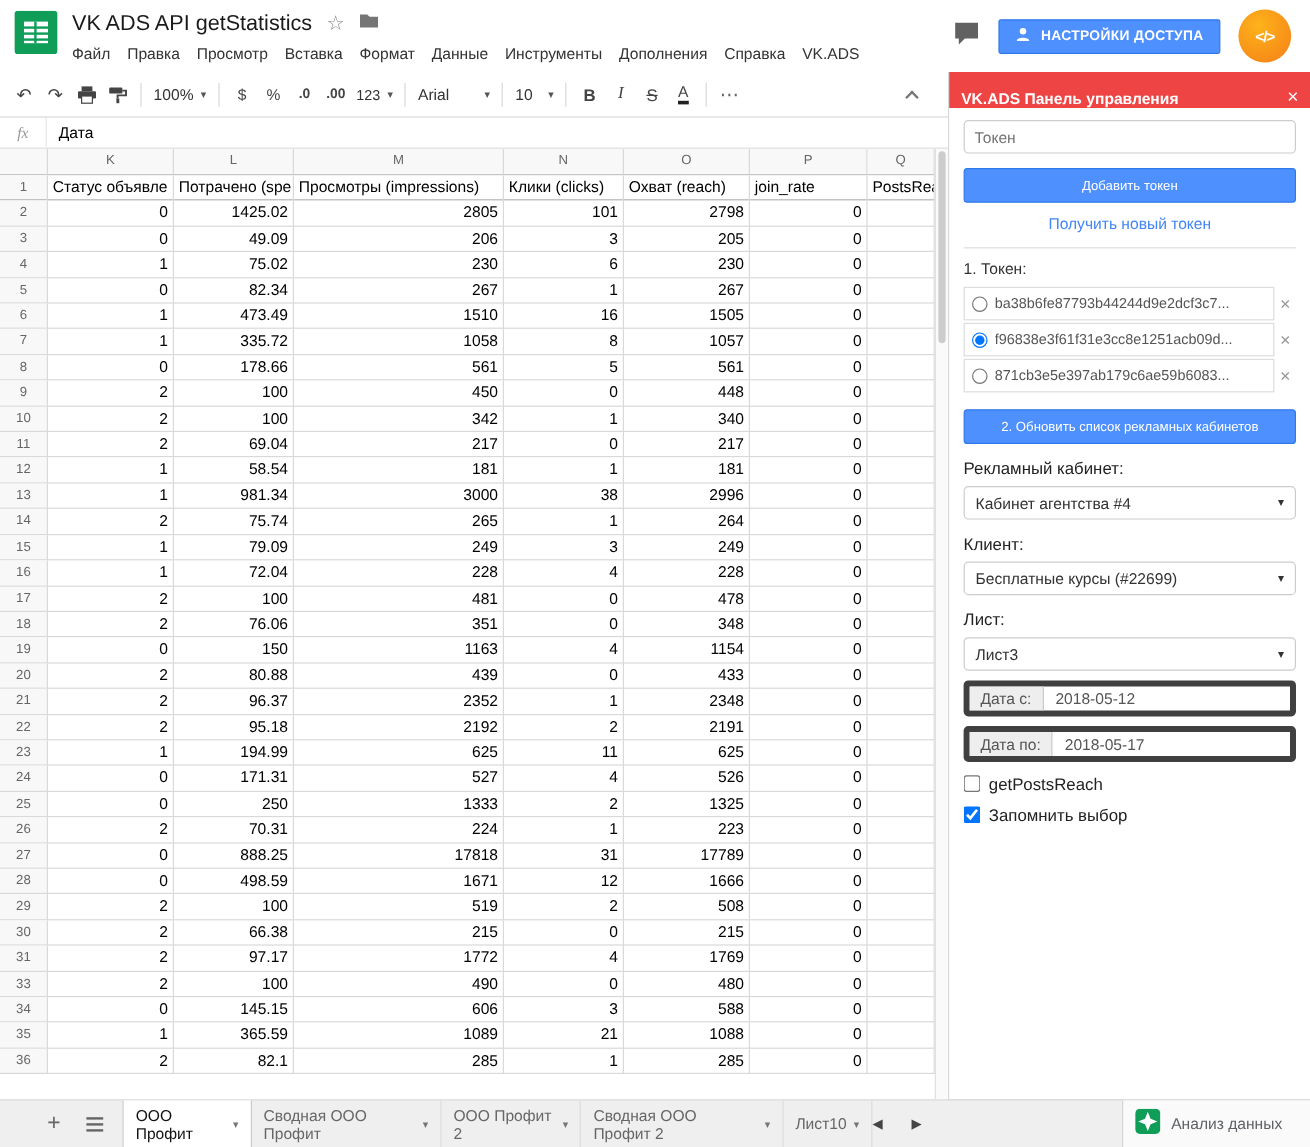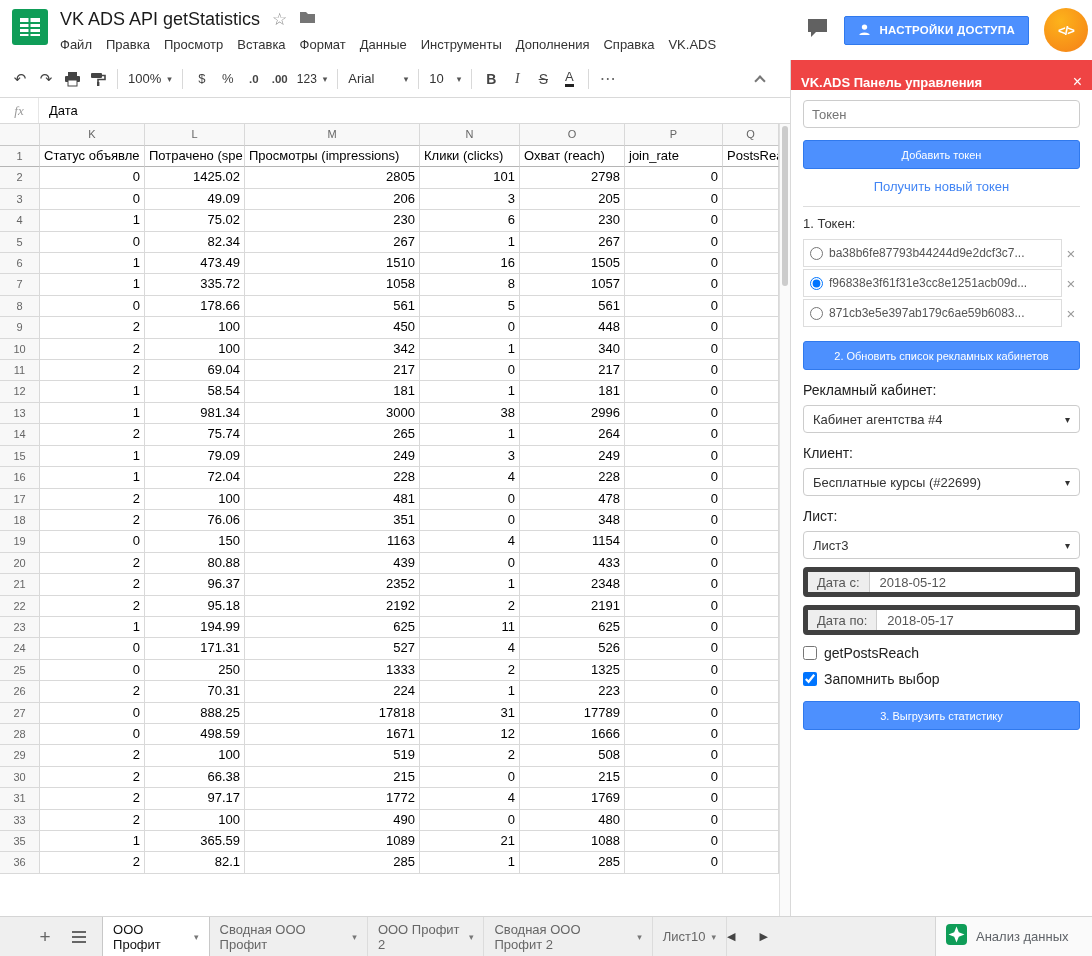--- a/index.html
+++ b/index.html
@@ -9,21 +9,21 @@
 
   
   .header { height:60px; display:flex; align-items:flex-start; background:#fff; }
   .logo { margin:9px 12px 0 12px; flex:0 0 auto; }
   .title-area { display:flex; flex-direction:column; }
   .title-row { display:flex; align-items:center; gap:12px; margin-top:7px; height:24px; }
   .doc-title { font-size:18px; color:#1a1a1a; }
   .title-star { font-size:17px; color:#8a8a8a; }
   .menubar { display:flex; align-items:center; height:26px; margin-left:-7px; }
   .menu-item { font-size:13px; color:#333; padding:3px 7px; cursor:pointer; border-radius:2px; }
-  .header-right { margin-left:auto; display:flex; align-items:center; gap:15px; height:60px; padding-right:4px; }
+  .header-right { margin-left:auto; display:flex; align-items:center; gap:15px; height:60px; padding-right:16px; }
   .share-btn { height:29px; display:flex; align-items:center; gap:8px; padding:0 13px;
                background:#4d90fe; border:1px solid #3079ed; border-radius:2px;
                color:#fff; font-size:11.5px; font-weight:bold; letter-spacing:.3px; cursor:pointer; }
   .addon-circle { width:44px; height:44px; border-radius:50%;
                   background:radial-gradient(circle at 38% 30%, #fdb31b, #f57f17);
                   display:flex; align-items:center; justify-content:center;
                   color:#fff; font-weight:bold; font-size:13px; letter-spacing:-1px; cursor:pointer; }
 
   
   .middle { height:856px; display:flex; }
@@ -595,20 +595,30 @@
                 <td class="rn">33</td>
                 <td class="cell num">2</td>
                 <td class="cell num">100</td>
                 <td class="cell num">490</td>
                 <td class="cell num">0</td>
                 <td class="cell num">480</td>
                 <td class="cell num">0</td>
                 <td class="cell"></td>
               </tr>
               <tr>
+                <td class="rn">34</td>
+                <td class="cell num">0</td>
+                <td class="cell num">145.15</td>
+                <td class="cell num">606</td>
+                <td class="cell num">3</td>
+                <td class="cell num">588</td>
+                <td class="cell num">0</td>
+                <td class="cell"></td>
+              </tr>
+              <tr>
                 <td class="rn">35</td>
                 <td class="cell num">1</td>
                 <td class="cell num">365.59</td>
                 <td class="cell num">1089</td>
                 <td class="cell num">21</td>
                 <td class="cell num">1088</td>
                 <td class="cell num">0</td>
                 <td class="cell"></td>
               </tr>
               <tr>
@@ -690,21 +700,20 @@
           <span class="dval">2018-05-17</span>
         </div>
         <label class="cbrow">
           <input type="checkbox" style="">
           <span>getPostsReach</span>
         </label>
         <label class="cbrow">
           <input type="checkbox" checked="" style="">
           <span>Запомнить выбор</span>
         </label>
-        <button class="btn-blue mt14">3. Выгрузить статистику</button>
       </div>
     </div>
   </div>
 
   <div class="bottombar">
     <div class="bb-left">
       <div class="bb-iconbtn bb-plus">+</div>
       <div class="bb-iconbtn">
           <span class="burger"></span>
         </div>

